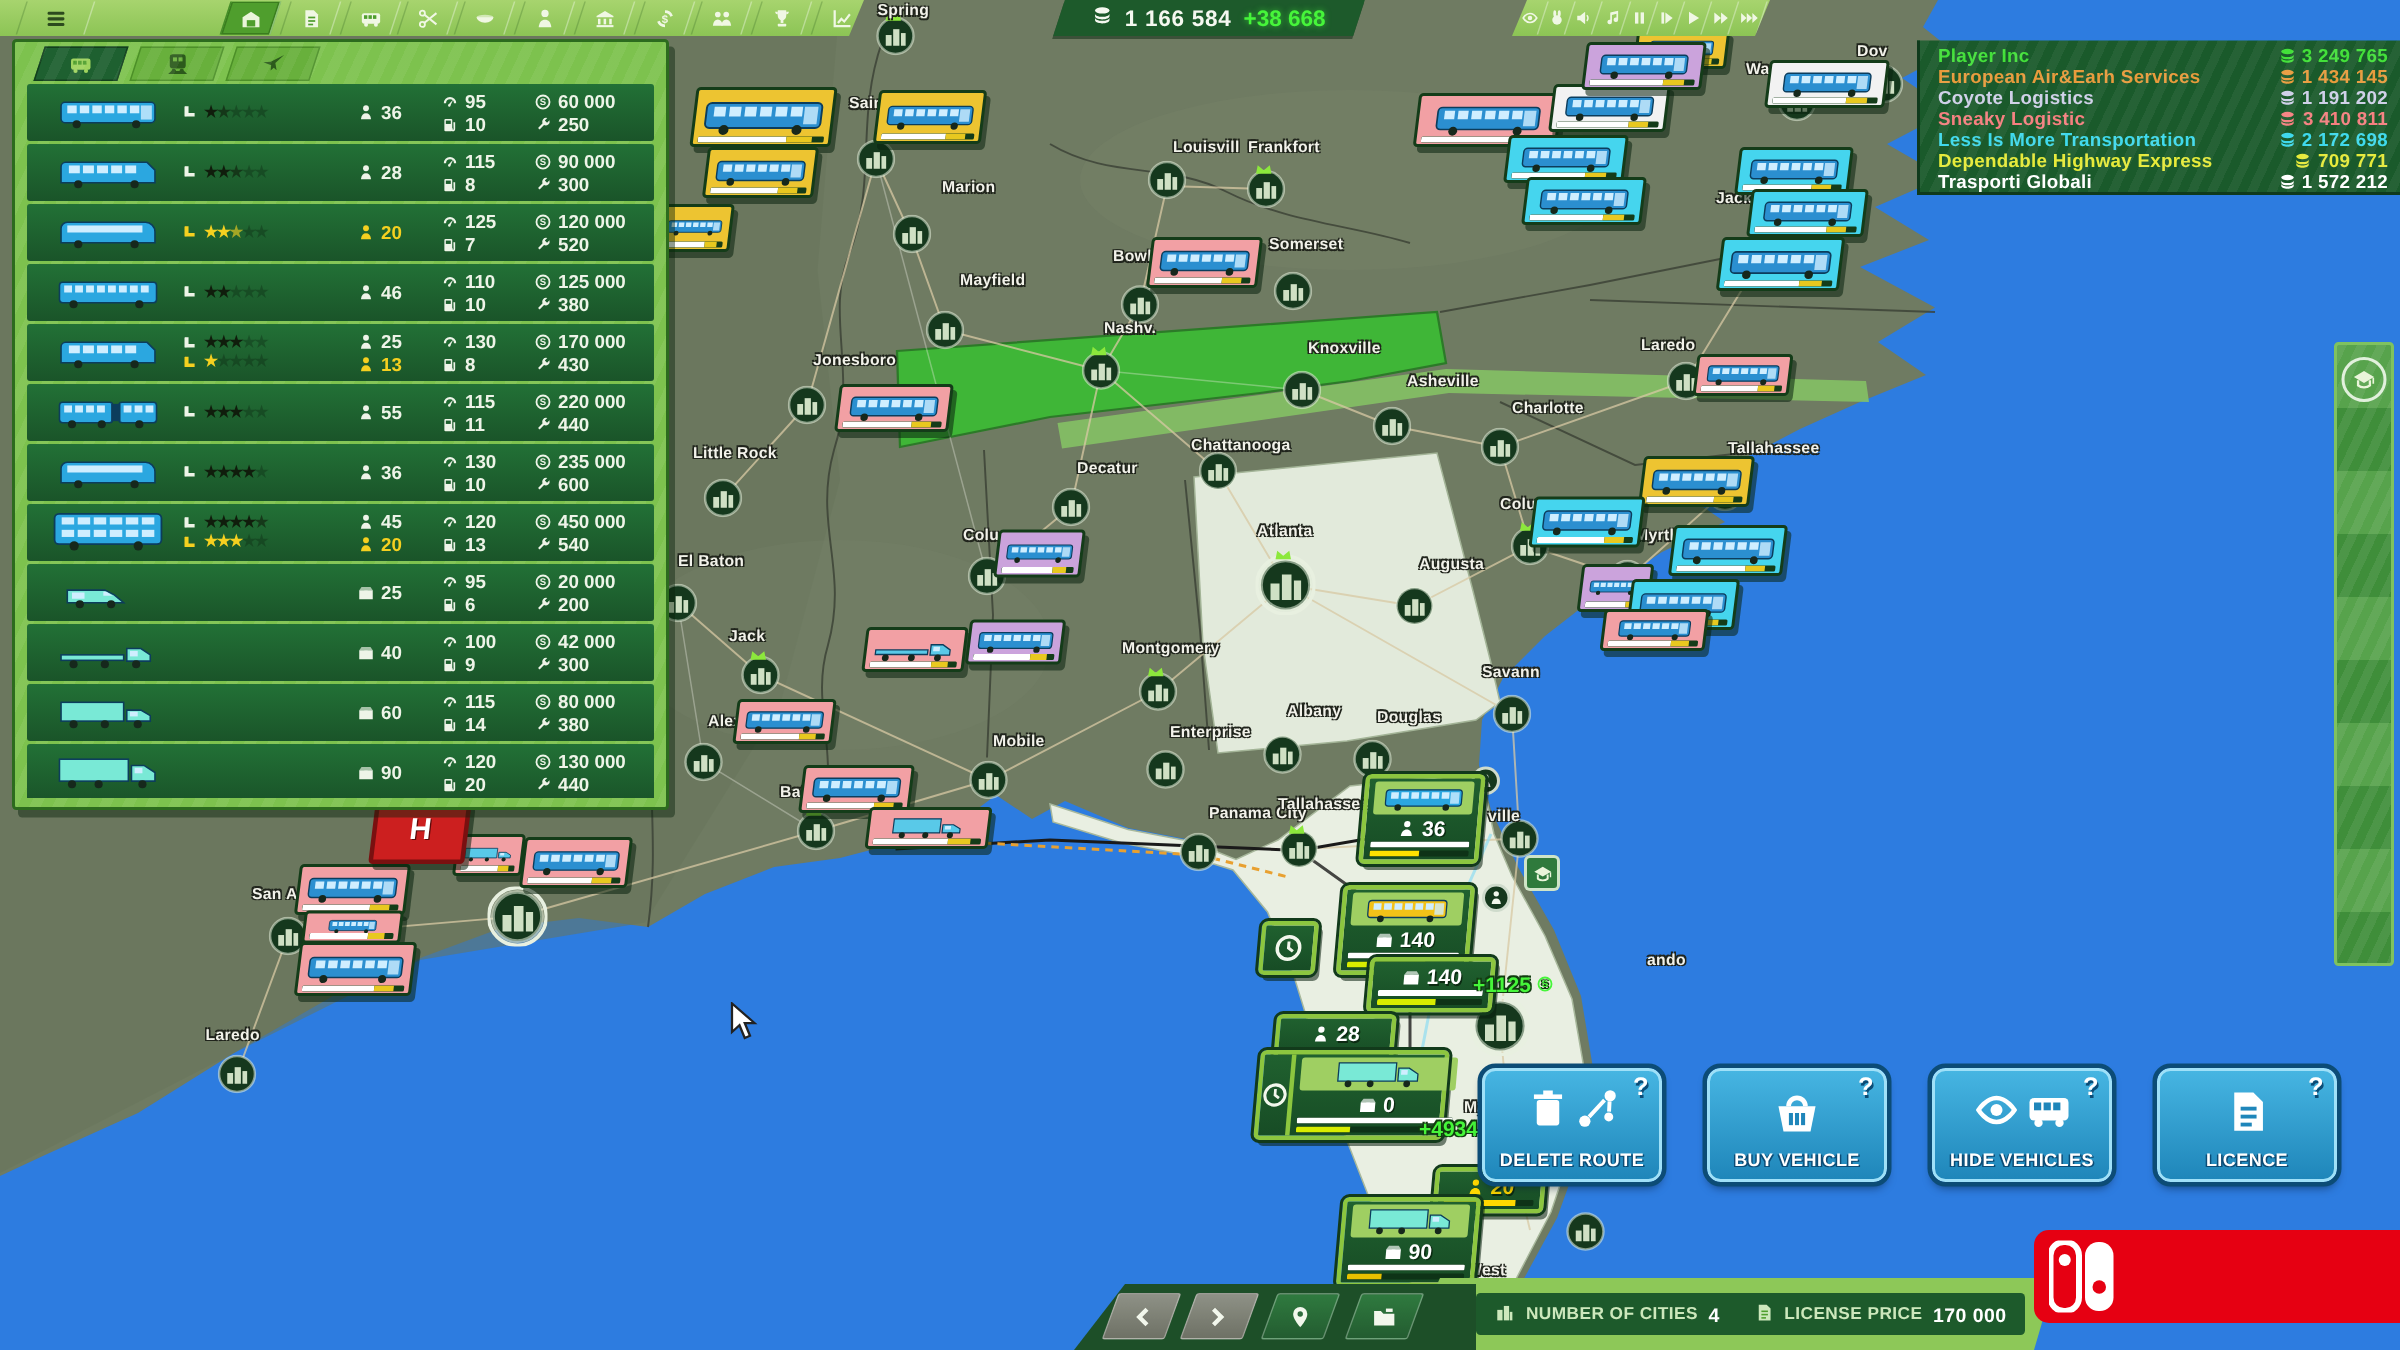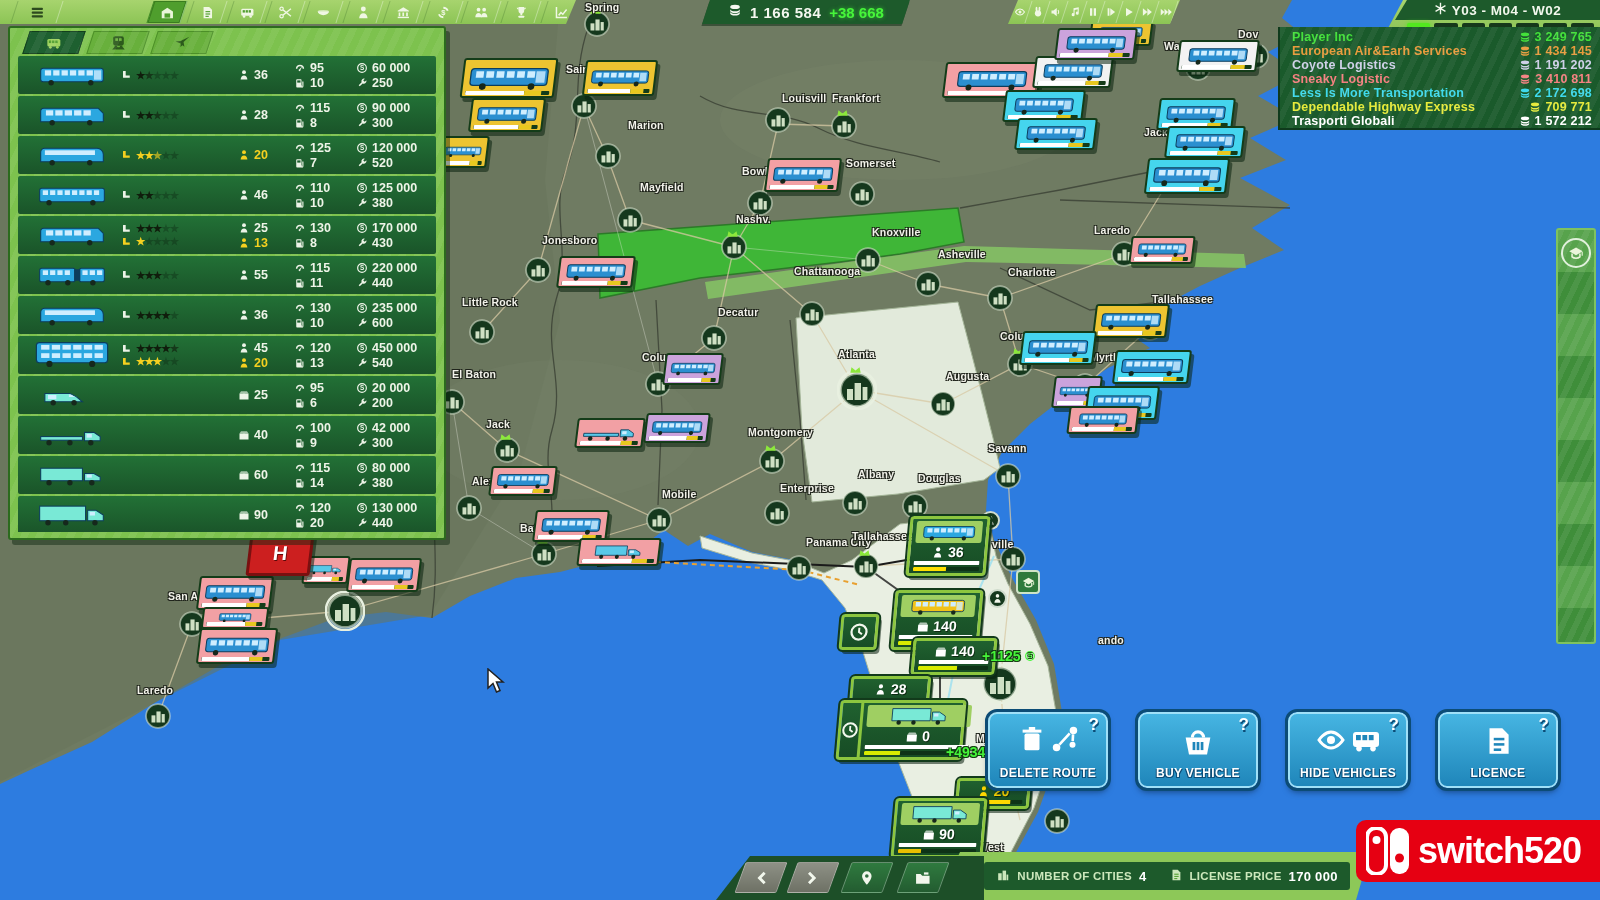--- a/index.html
+++ b/index.html
@@ -368,21 +368,21 @@
         <svg width="26" height="26" viewBox="0 0 20 20">
 
         <circle cx="10" cy="10" r="9.2" fill="#15381d" stroke="rgba(230,240,220,.55)" stroke-width="1.3"></circle>
         <g fill="#cfe0c4">
             <rect x="5" y="9.5" width="3" height="5.5"></rect>
             <rect x="8.8" y="6.5" width="3.2" height="8.5"></rect>
             <rect x="12.8" y="8.5" width="2.4" height="6.5"></rect>
           </g>
         </svg>
       </div>
-      <div class="city-label" style="left: 794px; top: 265px;">Chattanooga</div>
+      <div class="city-label" style="left: 794px; top: 291px;">Chattanooga</div>
       <div class="city-circle" style="left: 469px; top: 319px; pointer-events: auto;">
         <svg width="26" height="26" viewBox="0 0 20 20">
 
         <circle cx="10" cy="10" r="9.2" fill="#15381d" stroke="rgba(230,240,220,.55)" stroke-width="1.3"></circle>
         <g fill="#cfe0c4">
             <rect x="5" y="9.5" width="3" height="5.5"></rect>
             <rect x="8.8" y="6.5" width="3.2" height="8.5"></rect>
             <rect x="12.8" y="8.5" width="2.4" height="6.5"></rect>
           </g>
         </svg>
@@ -1959,40 +1959,20 @@
               </svg>
             </span>
           </div>
           <div class="tb-cell" style="left: 149.6px; width: 17px; border-left: none;">
             <span style="display: inline-flex; align-items: center;">
               <svg width="12" height="12" viewBox="0 0 16 16" fill="#f0f7e4">
                 <path d="M1 3.5l4.8 4.5L1 12.5zM6 3.5l4.8 4.5L6 12.5zM11 3.5l4.8 4.5L11 12.5z"></path>
               </svg>
             </span>
           </div>
-        </div>
-  </div>
-  <div id="date-block">
-    <div id="date-strip">
-      <span id="season-ic"><span style="display: inline-flex; align-items: center;">
-              <svg width="13" height="13" viewBox="0 0 16 16" fill="#f2f7ec">
-                <path d="M8 1v14M1.9 4.5l12.2 7M1.9 11.5l12.2-7" stroke="#f2f7ec" stroke-width="1.7"></path>
-                <circle cx="8" cy="8" r="1.5"></circle>
-              </svg>
-            </span></span>
-      <span>Y03 - M04 - W02</span>
-    </div>
-    <div id="week-segs">
-          <div class="seg lit"></div>
-          <div class="seg"></div>
-          <div class="seg"></div>
-          <div class="seg"></div>
-          <div class="seg"></div>
-          <div class="seg"></div>
-          <div class="seg"></div>
         </div>
   </div>
 </div>
 
 <div id="shop">
   <div id="shop-tabs">
         <div class="shop-tab active">
           <span>
             <svg width="16" height="16" viewBox="0 0 16 16" fill="#9fd35f">
               <rect x="1.5" y="4" width="13" height="7.5" rx="1.5"></rect>
@@ -3178,20 +3158,19 @@
       </div>
 </div>
 
 <div id="watermark">
   <svg width="44" height="48" viewBox="0 0 44 48">
     <rect x="1" y="1" width="19" height="46" rx="9" fill="none" stroke="#fff" stroke-width="4"></rect>
     <circle cx="10.5" cy="13" r="4" fill="#fff"></circle>
     <rect x="24" y="1" width="19" height="46" rx="9" fill="#fff"></rect>
     <circle cx="33.5" cy="31" r="4.5" fill="#e60012"></circle>
   </svg>
-  <span id="wm-text">switch520</span>
 </div>
 
 <svg id="cursor" width="22" height="26" viewBox="0 0 22 26">
   <path d="M2,1 L2,20 L7,15.5 L10.5,24 L14,22.5 L10.5,14 L17,14 Z" fill="#fff" stroke="#222" stroke-width="1.5"></path>
 </svg>
 
 </div>
 
 </body></html>

